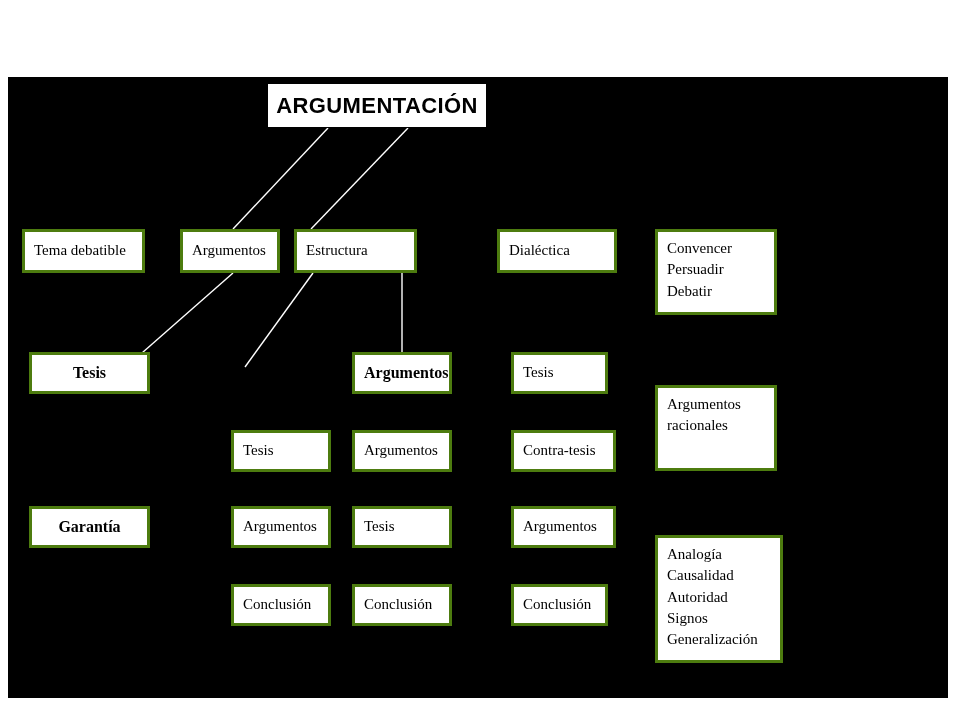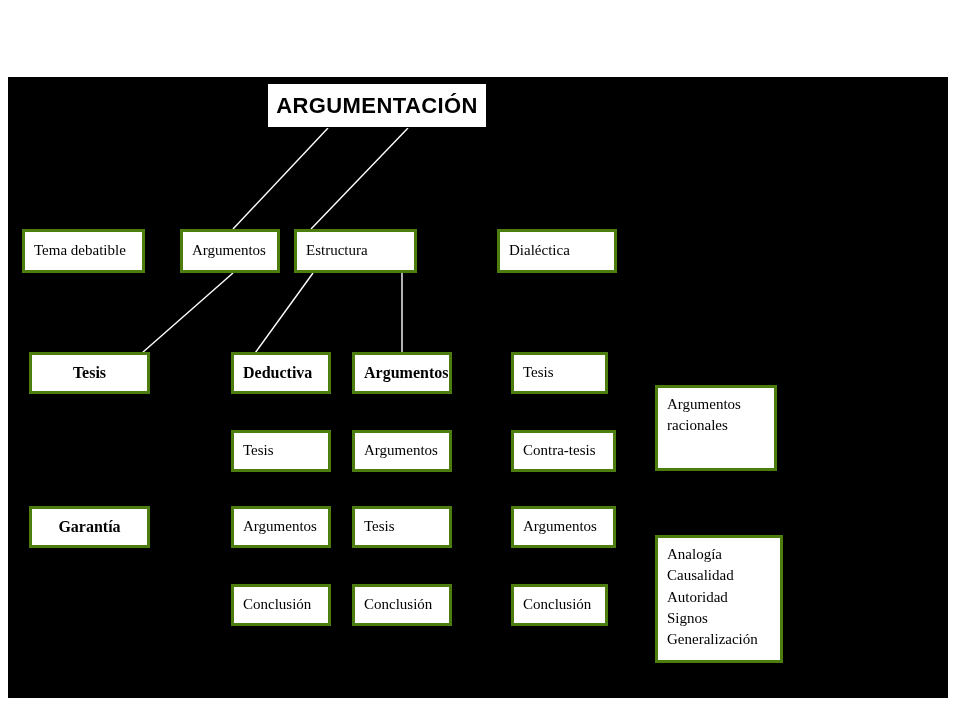--- a/index.html
+++ b/index.html
@@ -105,31 +105,33 @@
   </div>
 
   <div class="node align-left serif f15" style="left:286px; top:152px; width:123px; height:44px;">
     <span class="txt">Estructura</span>
   </div>
 
   <div class="node align-left serif f15" style="left:489px; top:152px; width:120px; height:44px;">
     <span class="txt">Dialéctica</span>
   </div>
 
+  <div class="node align-left v-top serif f15 multiline" style="left:647px; top:152px; width:122px; height:86px; white-space:pre-line;">
+    <span class="txt">Convencer
+Persuadir
+Debatir</span>
+  </div>
 
   <div class="node align-center serif bold f16" style="left:21px; top:275px; width:121px; height:42px;">
     <span class="txt">Tesis</span>
   </div>
   <div class="node align-center serif bold f16" style="left:21px; top:429px; width:121px; height:42px;">
     <span class="txt">Garantía</span>
   </div>
 
-  <div class="node align-left serif bold f16" style="left:223px; top:275px; width:100px; height:42px;">
-    <span class="txt">Deductiva</span>
-  </div>
   <div class="node align-left serif f15" style="left:223px; top:353px; width:100px; height:42px;">
     <span class="txt">Tesis</span>
   </div>
   <div class="node align-left serif f15" style="left:223px; top:429px; width:100px; height:42px;">
     <span class="txt">Argumentos</span>
   </div>
   <div class="node align-left serif f15" style="left:223px; top:507px; width:100px; height:42px;">
     <span class="txt">Conclusión</span>
   </div>
 

